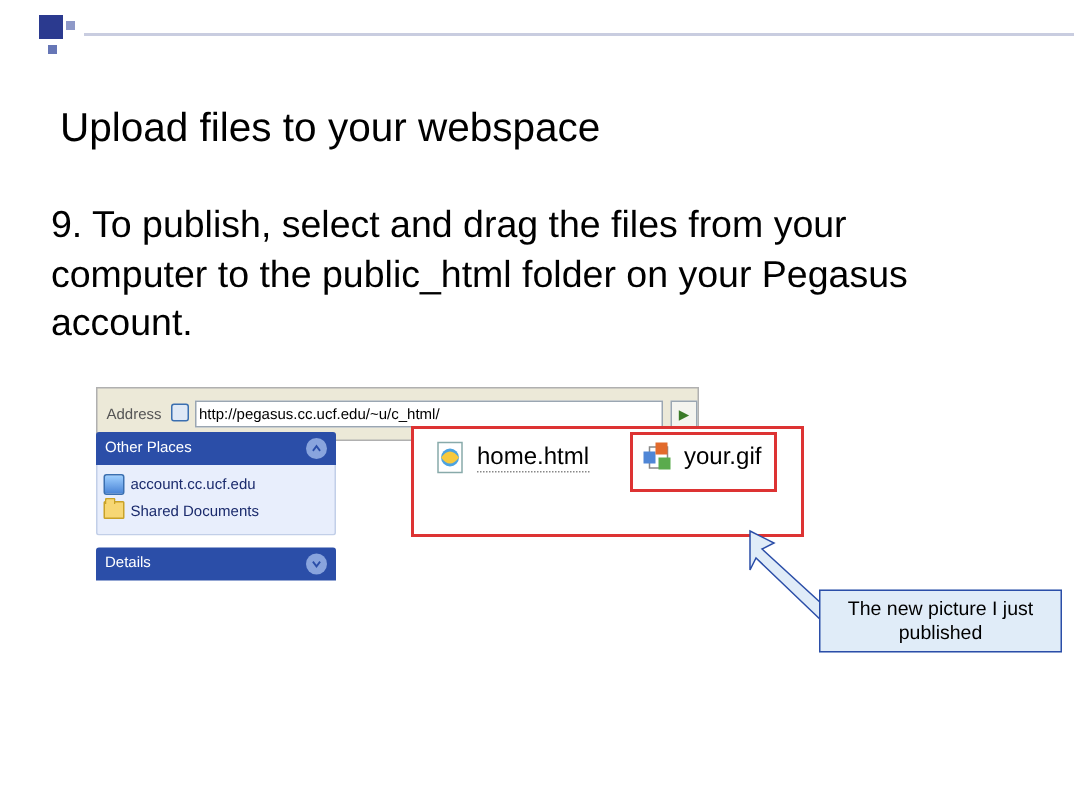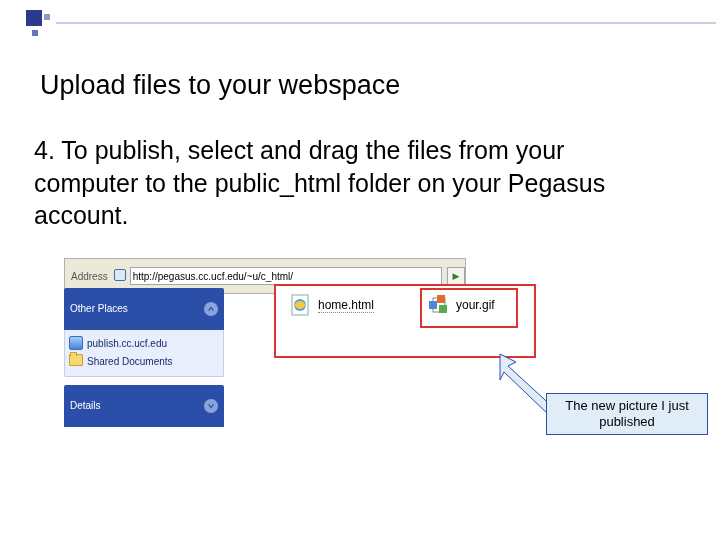--- a/index.html
+++ b/index.html
@@ -42,33 +42,33 @@
   .addr-bar .iebox { display:inline-block; width:10px; height:10px; border:1px solid #3a6fb0; border-radius:2px; background:#dfe9f6; }
   .addr-bar input.url {
     flex:1 1 auto; border:1px solid #9aa6b2; height:16px; font-size:10px;
     padding:0 2px; background:#fff; margin-right:5px;
   }
   .addr-bar .go { width:16px; height:16px; display:flex; align-items:center; justify-content:center;
     border:1px solid #9aa6b2; background:#f4f4ef; font-size:9px; color:#3a7a28; }
 
   .pane-red { position:absolute; left:214px; top:26px; width:258px; height:70px; border:2px solid #d33; background:#fff; }
 
-  .file-item { position:absolute; top:34px; width:110px; display:flex; align-items:center; font-size:12px; }
+  .file-item { position:absolute; top:34px; width:110px; display:flex; align-items:center; font-size:16px; }
   .file-item .ficon { width:26px; height:26px; margin-right:4px; display:flex; align-items:center; justify-content:center; }
   .file-item .ficon svg { width:24px; height:24px; }
   .file-ie { left:228px; }
   .file-ie .label { border-bottom:1px dotted #888; }
   .file-gif { left:366px; }
   .gif-red { position:absolute; left:360px; top:30px; width:94px; height:36px; border:2px solid #d33; }
 
   .sidebar {
     position:absolute; left:4px; top:30px; width:160px;
     font-size:10px;
   }
-  .side-hd { background:#2b4ea8; color:#fff; height:18px; line-height:18px; padding:12px 6px;
+  .side-hd { background:#2b4ea8; color:#fff; height:18px; line-height:18px; padding:2px 6px;
     display:flex; justify-content:space-between; align-items:center; border-radius:2px 2px 0 0; }
   .side-hd .chev { width:14px; height:14px; border-radius:50%; background:#89a4dd; display:flex; align-items:center; justify-content:center; }
   .side-hd .chev svg { width:8px; height:8px; }
   .side-body { background:#e8eefc; border:1px solid #c2cfe8; border-top:none; padding:4px 4px 6px; border-radius:0 0 2px 2px; }
   .side-body .row { display:flex; align-items:center; padding:2px 0; color:#1a2a6c; }
   .side-body .row .ri { width:14px; height:14px; margin-right:4px; }
   .side-hd.details { margin-top:8px; }
 
   .fld { display:inline-block; width:12px; height:10px; background:#f7d774; border:1px solid #c9a227; border-radius:1px; position:relative; }
   .fld::before { content:""; position:absolute; left:0; top:-3px; width:5px; height:3px; background:#f7d774; border:1px solid #c9a227; border-bottom:none; border-radius:1px 1px 0 0; }
@@ -89,21 +89,21 @@
 
 <div class="corner-deco">
   <div class="big"></div>
   <div class="s1"></div>
   <div class="s2"></div>
   <div class="line"></div>
 </div>
 
 <h1 class="slide-title">Upload files to your webspace</h1>
 
-<div class="body-text">4. To publish, select and drag the files from your computer to the public_html folder on your Pegasus account.</div>
+<div class="body-text">9. To publish, select and drag the files from your computer to the public_html folder on your Pegasus account.</div>
 
 <div class="screenshot-area">
 
   <div class="addr-bar">
     <span class="lbl">Address</span>
     <span class="addr-icon"><span class="iebox"></span></span>
     <input class="url" value="http://pegasus.cc.ucf.edu/~u/c_html/" style="">
     <span class="go">▶</span>
   </div>
 
@@ -139,21 +139,21 @@
       <span>Other Places</span>
       <span class="chev">
         <svg viewBox="0 0 10 10">
             <path d="M2 7 L5 3 L8 7" fill="none" stroke="#2b4ea8" stroke-width="1.5"></path>
           </svg>
       </span>
     </div>
     <div class="side-body">
       <div class="row">
           <span class="ri"><span class="net"></span></span>
-          <span>publish.cc.ucf.edu</span>
+          <span>account.cc.ucf.edu</span>
         </div>
       <div class="row">
           <span class="ri"><span class="fld"></span></span>
           <span>Shared Documents</span>
         </div>
     </div>
     <div class="side-hd details">
       <span>Details</span>
       <span class="chev">
         <svg viewBox="0 0 10 10">

